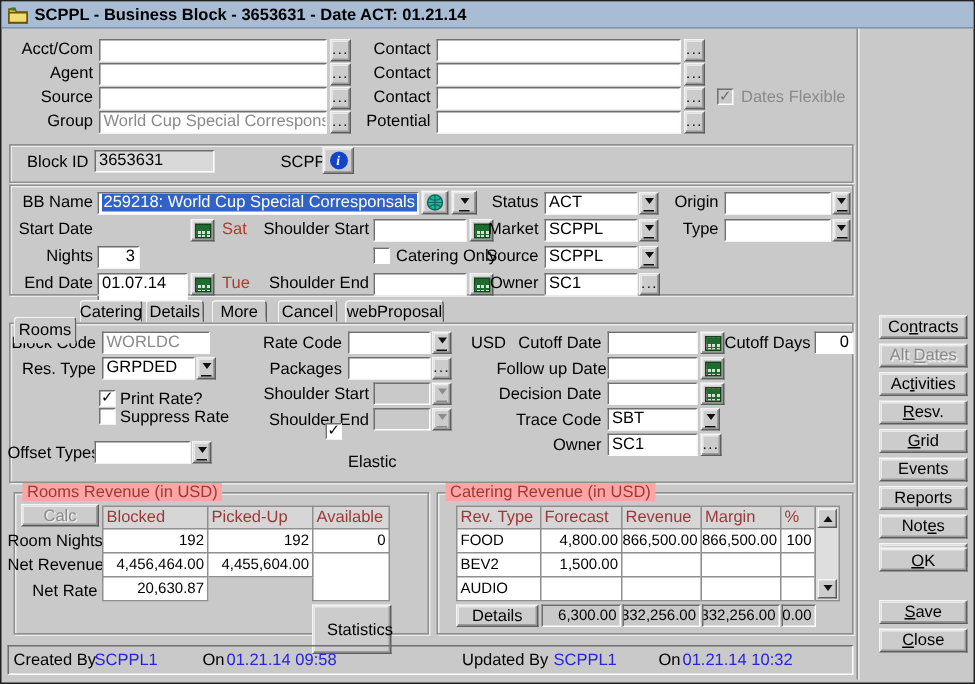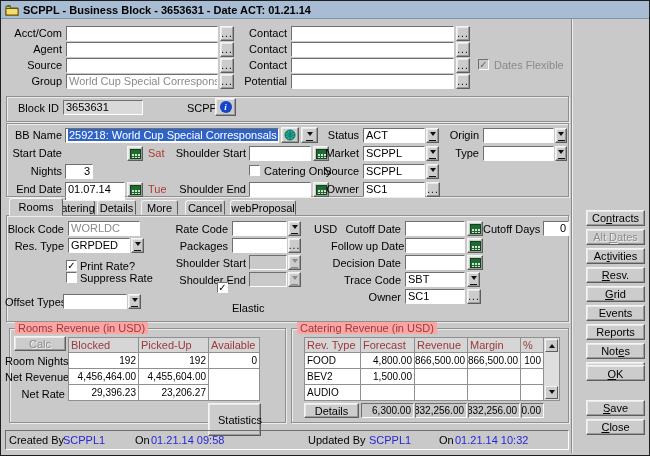--- a/index.html
+++ b/index.html
@@ -206,21 +206,21 @@
   <div class="lbl" style="left:160px;top:182px;width:85px;">Shoulder End</div>
   <div class="inp" style="left:248px;top:181px;width:62px;"></div>
   <div class="btn" style="left:312px;top:181px;width:16px;height:15px;">
       <span class="cal-ico"></span>
     </div>
 
   <div class="lbl b" style="left:318px;top:182px;width:40px;">Owner</div>
   <div class="inp" style="left:362px;top:181px;width:62px;">SC1</div>
   <div class="btn dots" style="left:425px;top:181px;width:14px;height:15px;"></div>
 
-  <div class="tab active" style="left:8px;width:54px;">
+  <div class="tab active" style="left:8px;width:42px;margin-top:13px;">
       <span>Rooms</span>
     </div>
   <div class="tab" style="left:52px;width:42px;">
       <span>Catering</span>
     </div>
   <div class="tab" style="left:96px;width:39px;">
       <span>Details</span>
     </div>
   <div class="tab" style="left:140px;width:37px;">
       <span>More</span>
@@ -314,22 +314,21 @@
   <div class="cell num" style="left:137px;top:351px;width:71px;height:17px;">192</div>
   <div class="cell num" style="left:207px;top:351px;width:52px;height:17px;">0</div>
 
   <div class="cell" style="left:207px;top:367px;width:52px;height:33px;"></div>
 
   <div class="lbl" style="left:4px;top:370px;width:60px;">Net Revenue</div>
   <div class="cell num" style="left:67px;top:367px;width:71px;height:17px;">4,456,464.00</div>
   <div class="cell num" style="left:137px;top:367px;width:71px;height:17px;">4,455,604.00</div>
 
   <div class="lbl" style="left:4px;top:387px;width:60px;">Net Rate</div>
-  <div class="cell num" style="left:67px;top:383px;width:71px;height:17px;">29,396.23</div>
-  <div class="cell num" style="left:137px;top:383px;width:71px;height:17px;">23,206.27</div>
+  <div class="cell num" style="left:67px;top:383px;width:71px;height:17px;">20,630.87</div>
 
   <div class="btn" style="left:207px;top:402px;width:53px;height:33px;padding-left:11px;">
       <span>Statistics</span>
     </div>
 
   <div class="groove" style="left:290px;top:327px;width:278px;height:95px;"></div>
   <div class="g-title" style="left:296px;top:321px;">Catering Revenue (in USD)</div>
 
   <div class="cell head" style="left:303px;top:336px;width:57px;height:16px;">Rev. Type</div>
   <div class="cell head" style="left:359px;top:336px;width:55px;height:16px;">Forecast</div>

